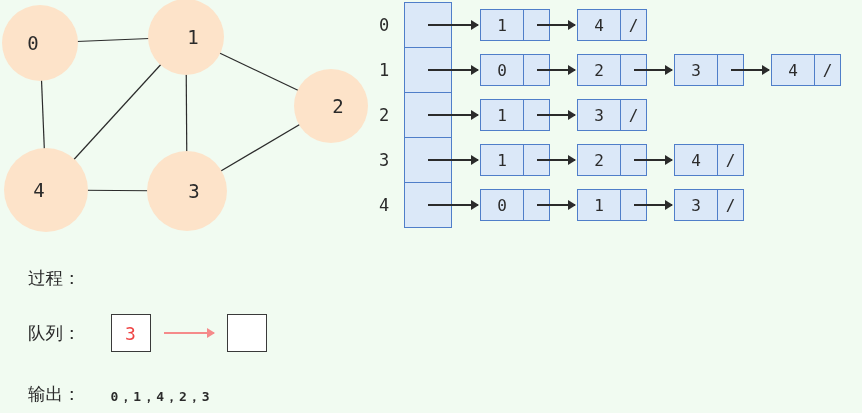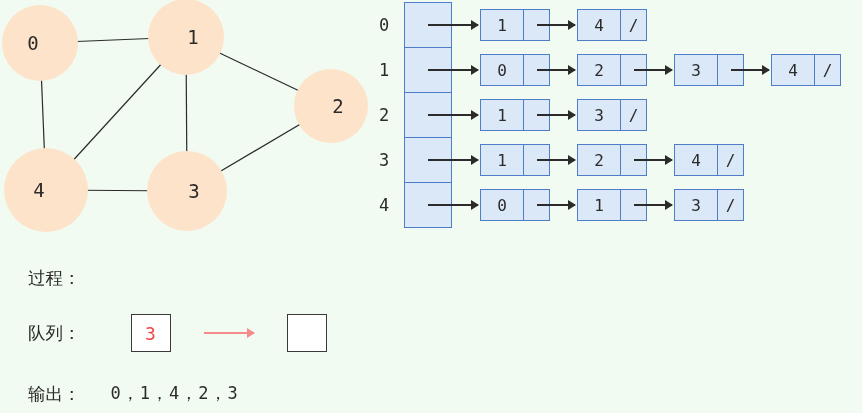--- a/index.html
+++ b/index.html
@@ -39,38 +39,38 @@
     content:""; position:absolute; right:-1px; top:-4px;
     border-left:8px solid var(--ink, #2b2b2b);
     border-top:5px solid transparent; border-bottom:5px solid transparent;
   }
   .from-cell { width:50px; margin-left:-24px; margin-right:2px; }
   .between   { width:38px; margin-left:-13px; margin-right:2px; }
 
   
   .row-process { position:absolute; left:28px; top:266px; display:flex; font-size:17.5px; white-space:nowrap; }
   .row-process .lbl { margin-right:26px; }
-  .row-queue { position:absolute; left:28px; top:314px; display:flex; align-items:center; font-size:17.5px;gap:20px; }
+  .row-queue { position:absolute; left:28px; top:314px; display:flex; align-items:center; font-size:17.5px; }
   .row-queue .lbl { margin-right:30px; }
   .qbox {
     width:40px; height:38px; background:#ffffff;
     border:1.6px solid #3a3a3a;
     display:flex; align-items:center; justify-content:center;
     font-size:18px;
   }
   .qbox.front { color: var(--queue-red, #ef4444); }
   .qarrow { position:relative; width:50px; height:2px; margin:0 13px; background: var(--queue-arrow, #f58a8a); }
   .qarrow::after {
     content:""; position:absolute; right:-1px; top:-4px;
     border-left:8px solid var(--queue-arrow, #f58a8a);
     border-top:5px solid transparent; border-bottom:5px solid transparent;
   }
-  .row-output { position:absolute; left:28px; top:382px; display:flex; align-items:flex-start; font-size:17.5px; white-space:nowrap; }
+  .row-output { position:absolute; left:28px; top:382px; display:flex; align-items:flex-end; font-size:17.5px; white-space:nowrap; }
   .row-output .lbl { margin-right:30px; }
-  .row-output .vals { font-size:17px; letter-spacing:1px; }
+  .row-output .vals { font-size:13px; letter-spacing:1px;font-weight:bold; }
 </style>
 </head>
 <body>
 
 <div class="stage">
 
   <div class="graph-wrap">
     <svg width="374" height="250" viewBox="0 0 374 250">
       <g style="stroke: var(--ink, #2b2b2b); stroke-width:1.2;">
         <line x1="40" y1="43" x2="186" y2="37"></line>

